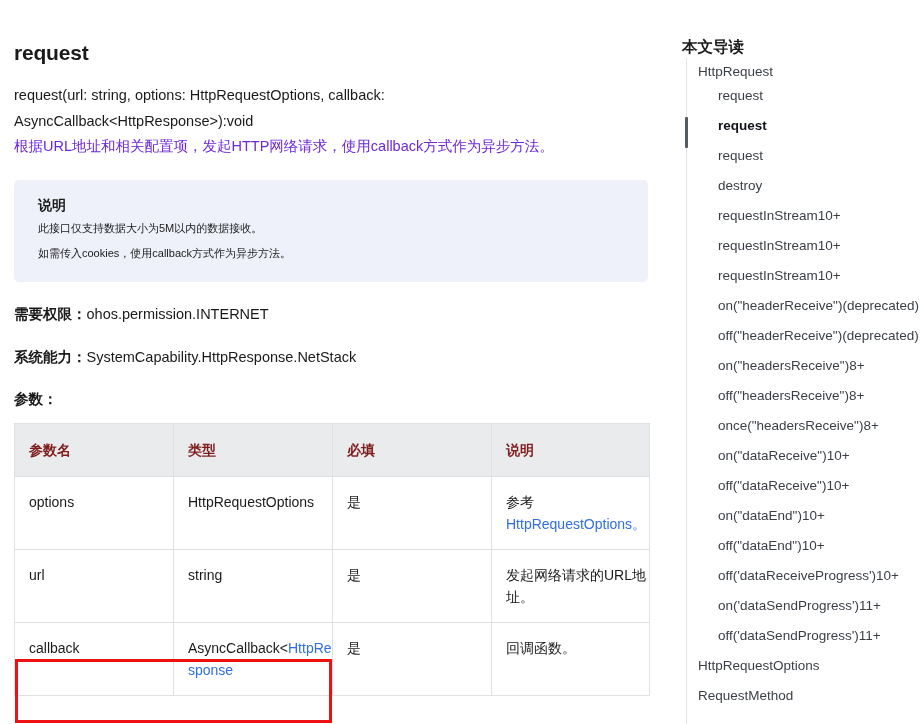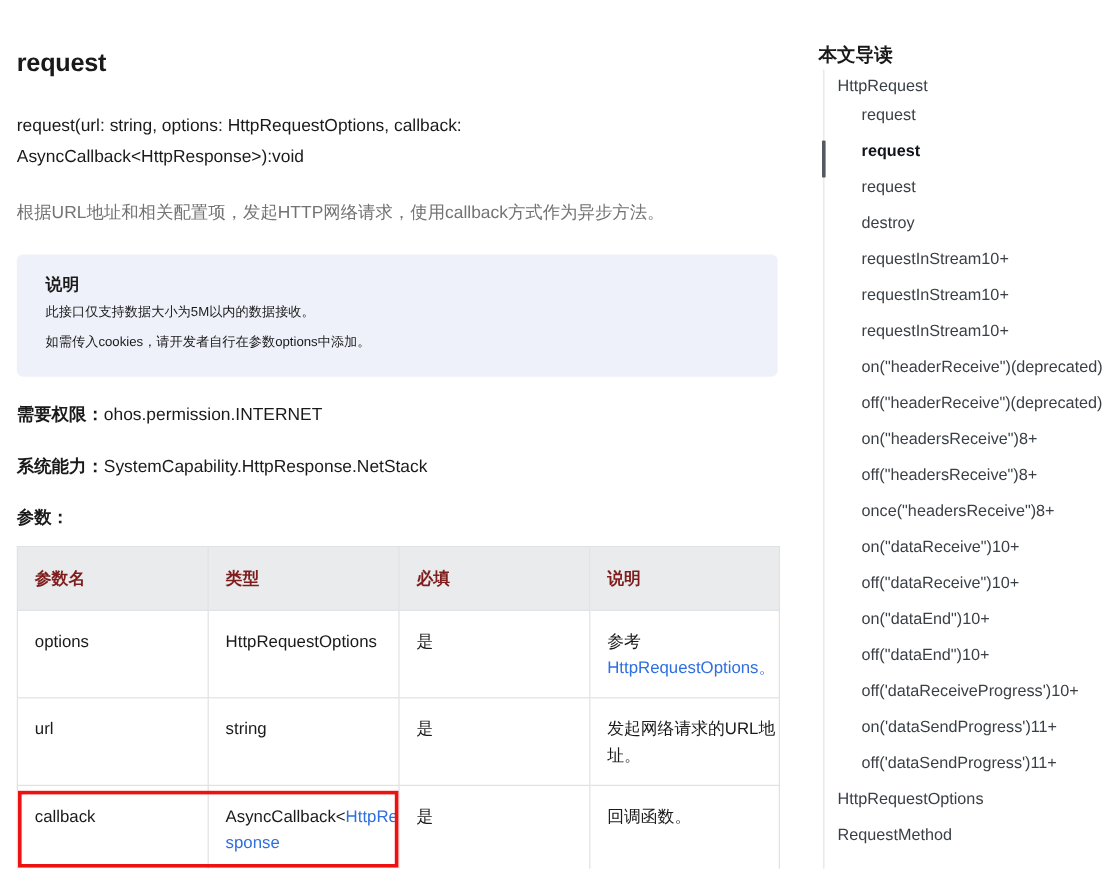--- a/index.html
+++ b/index.html
@@ -38,28 +38,27 @@
     color: #1a1a1a;
     margin: 0;
     padding-top: 40px;
     line-height: 1.2;
     letter-spacing: -0.2px;
   }
   .signature {
     font-size: 14.5px;
     line-height: 26px;
     color: #1a1a1a;
-    margin-top: 27px;
+    margin-top: 17px;
     width: 470px;
   }
   .desc-para {
     font-size: 14.5px;
     line-height: 24px;
-    color: #737373;
-    margin-top: 22px;
+    color: #6d28d9;
     width: 620px;
   }
 
   
   .note-box {
     margin-top: 22px;
     width: 634px;
     background: #eef1f9;
     border-radius: 5px;
     padding: 14px 0 16px 24px;
@@ -229,21 +228,21 @@
 
     <h1 class="api-title">request</h1>
 
     <div class="signature">request(url: string, options: HttpRequestOptions, callback: AsyncCallback&lt;HttpResponse&gt;):void</div>
 
     <div class="desc-para">根据URL地址和相关配置项，发起HTTP网络请求，使用callback方式作为异步方法。</div>
 
     <div class="note-box">
       <div class="note-title">说明</div>
       <div class="note-line">此接口仅支持数据大小为5M以内的数据接收。</div>
-      <div class="note-line">如需传入cookies，请开发者自行在参数options中添加。</div>
+      <div class="note-line">如需传入cookies，使用callback方式作为异步方法。</div>
     </div>
 
     <div class="meta-line m1">
       <span class="meta-label">需要权限：</span><span class="meta-value">ohos.permission.INTERNET</span>
     </div>
 
 
     <div class="meta-line m3">
       <span class="meta-label">系统能力：</span><span class="meta-value">SystemCapability.HttpResponse.NetStack</span>
     </div>

